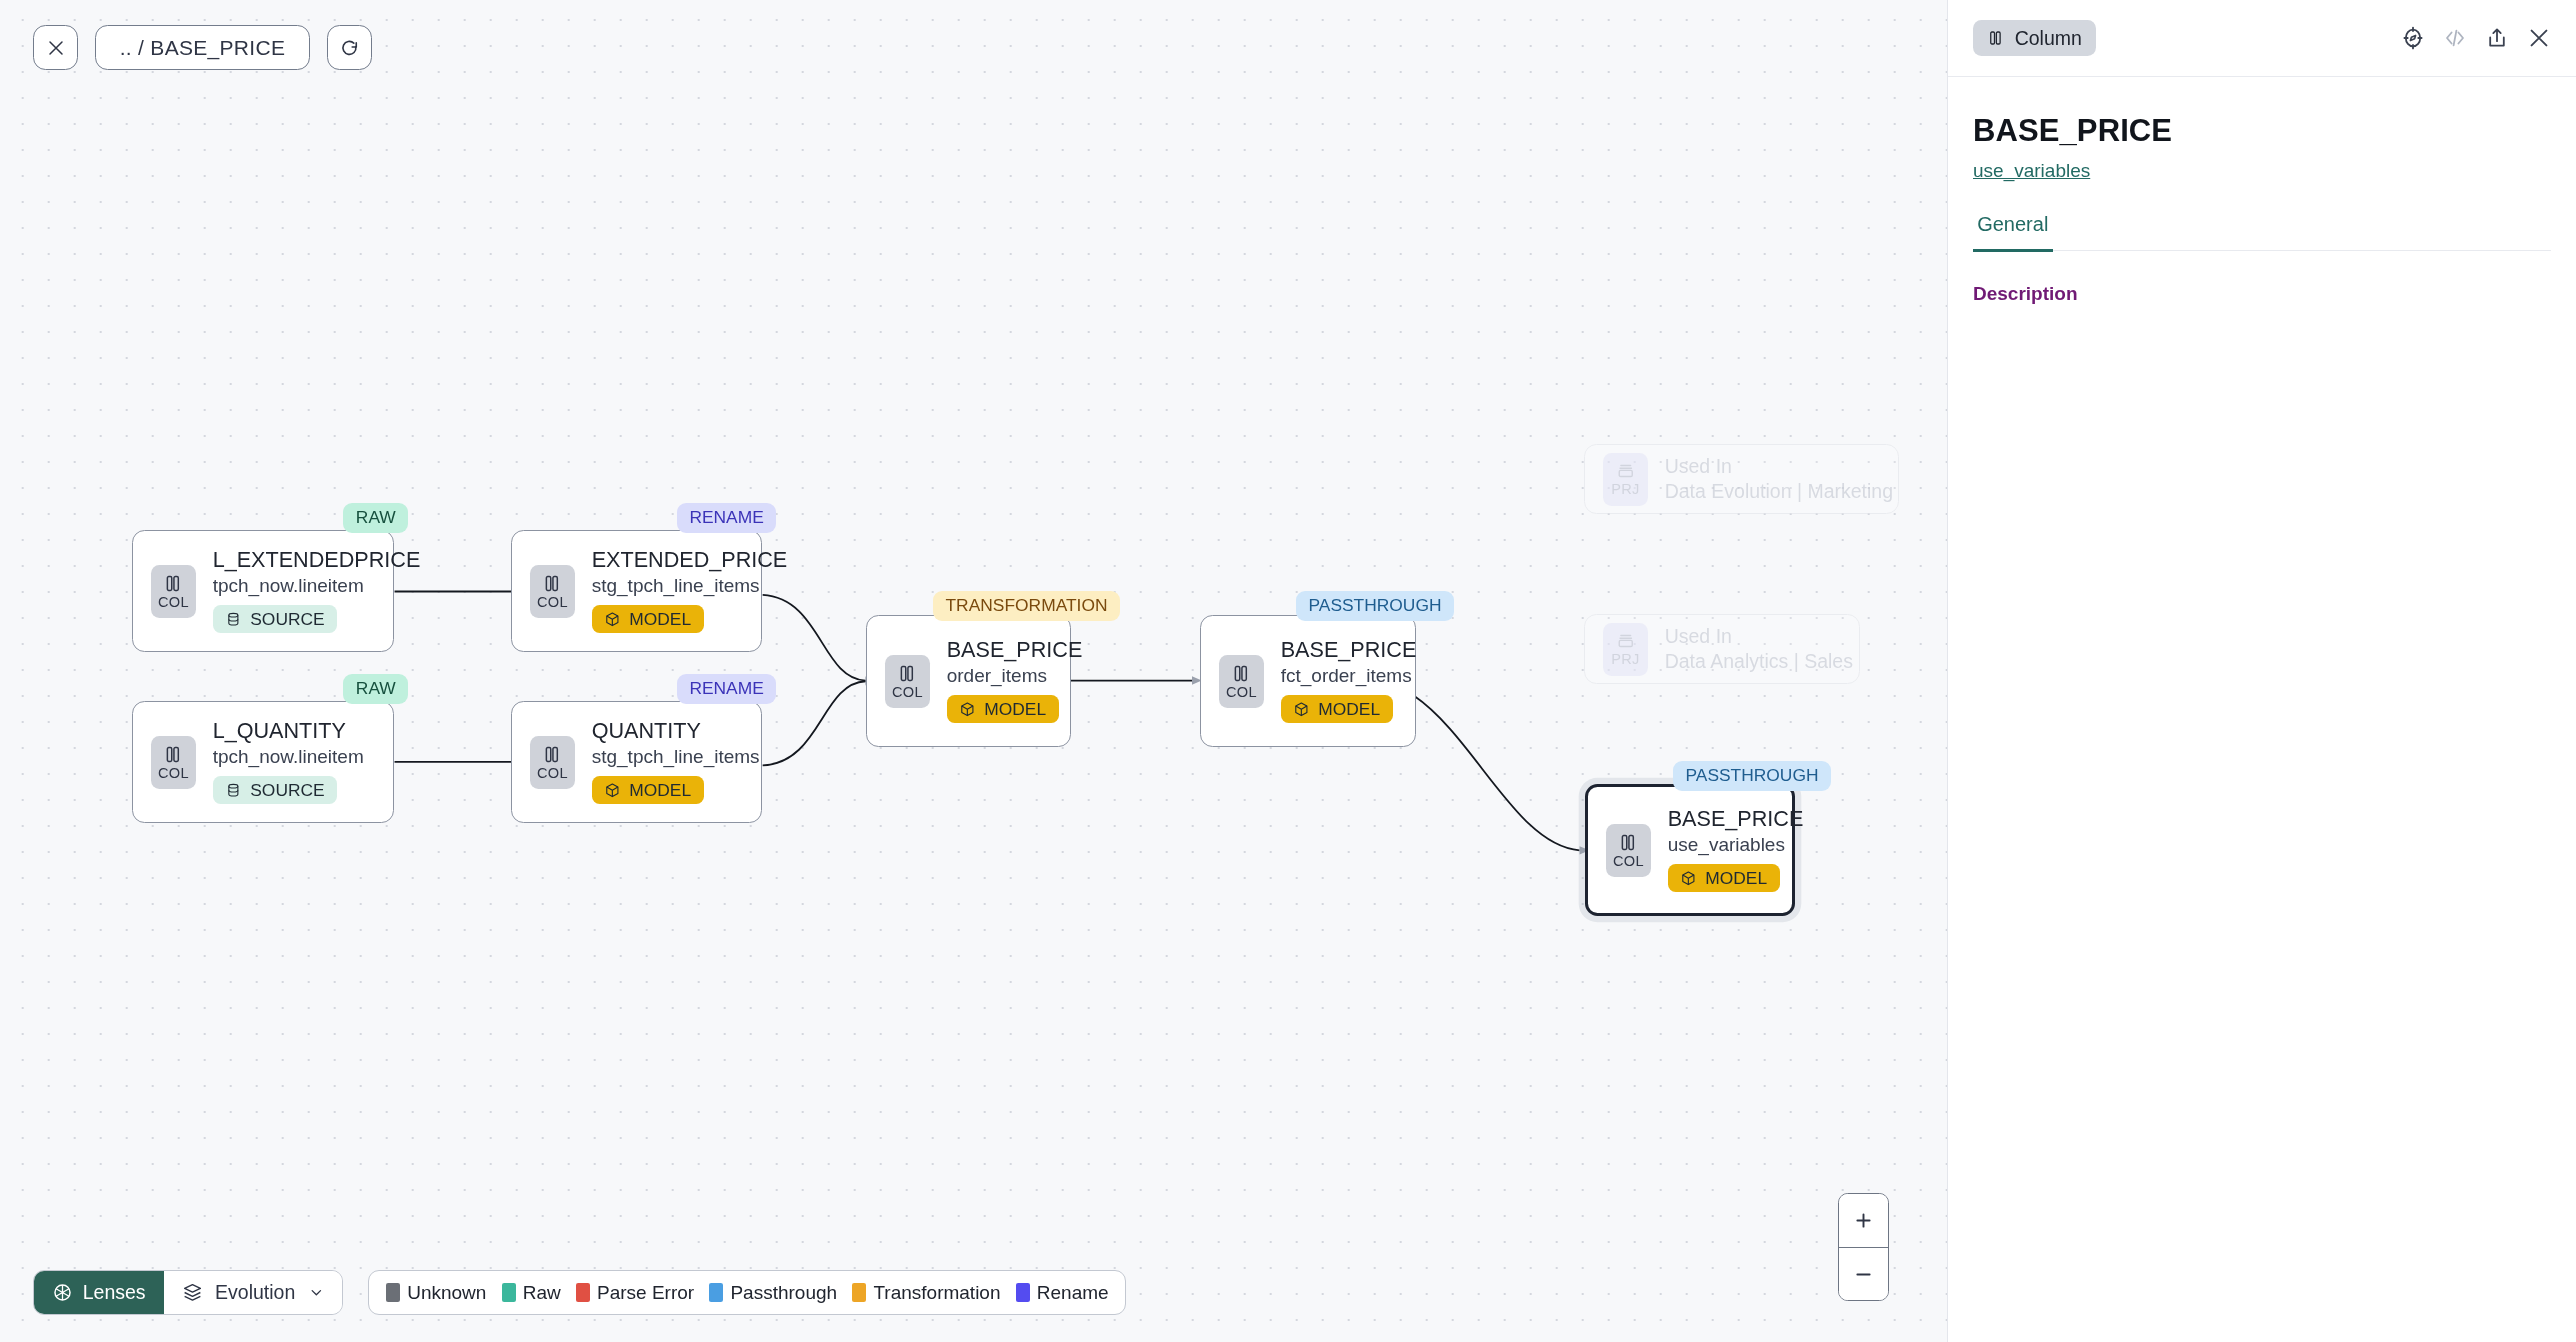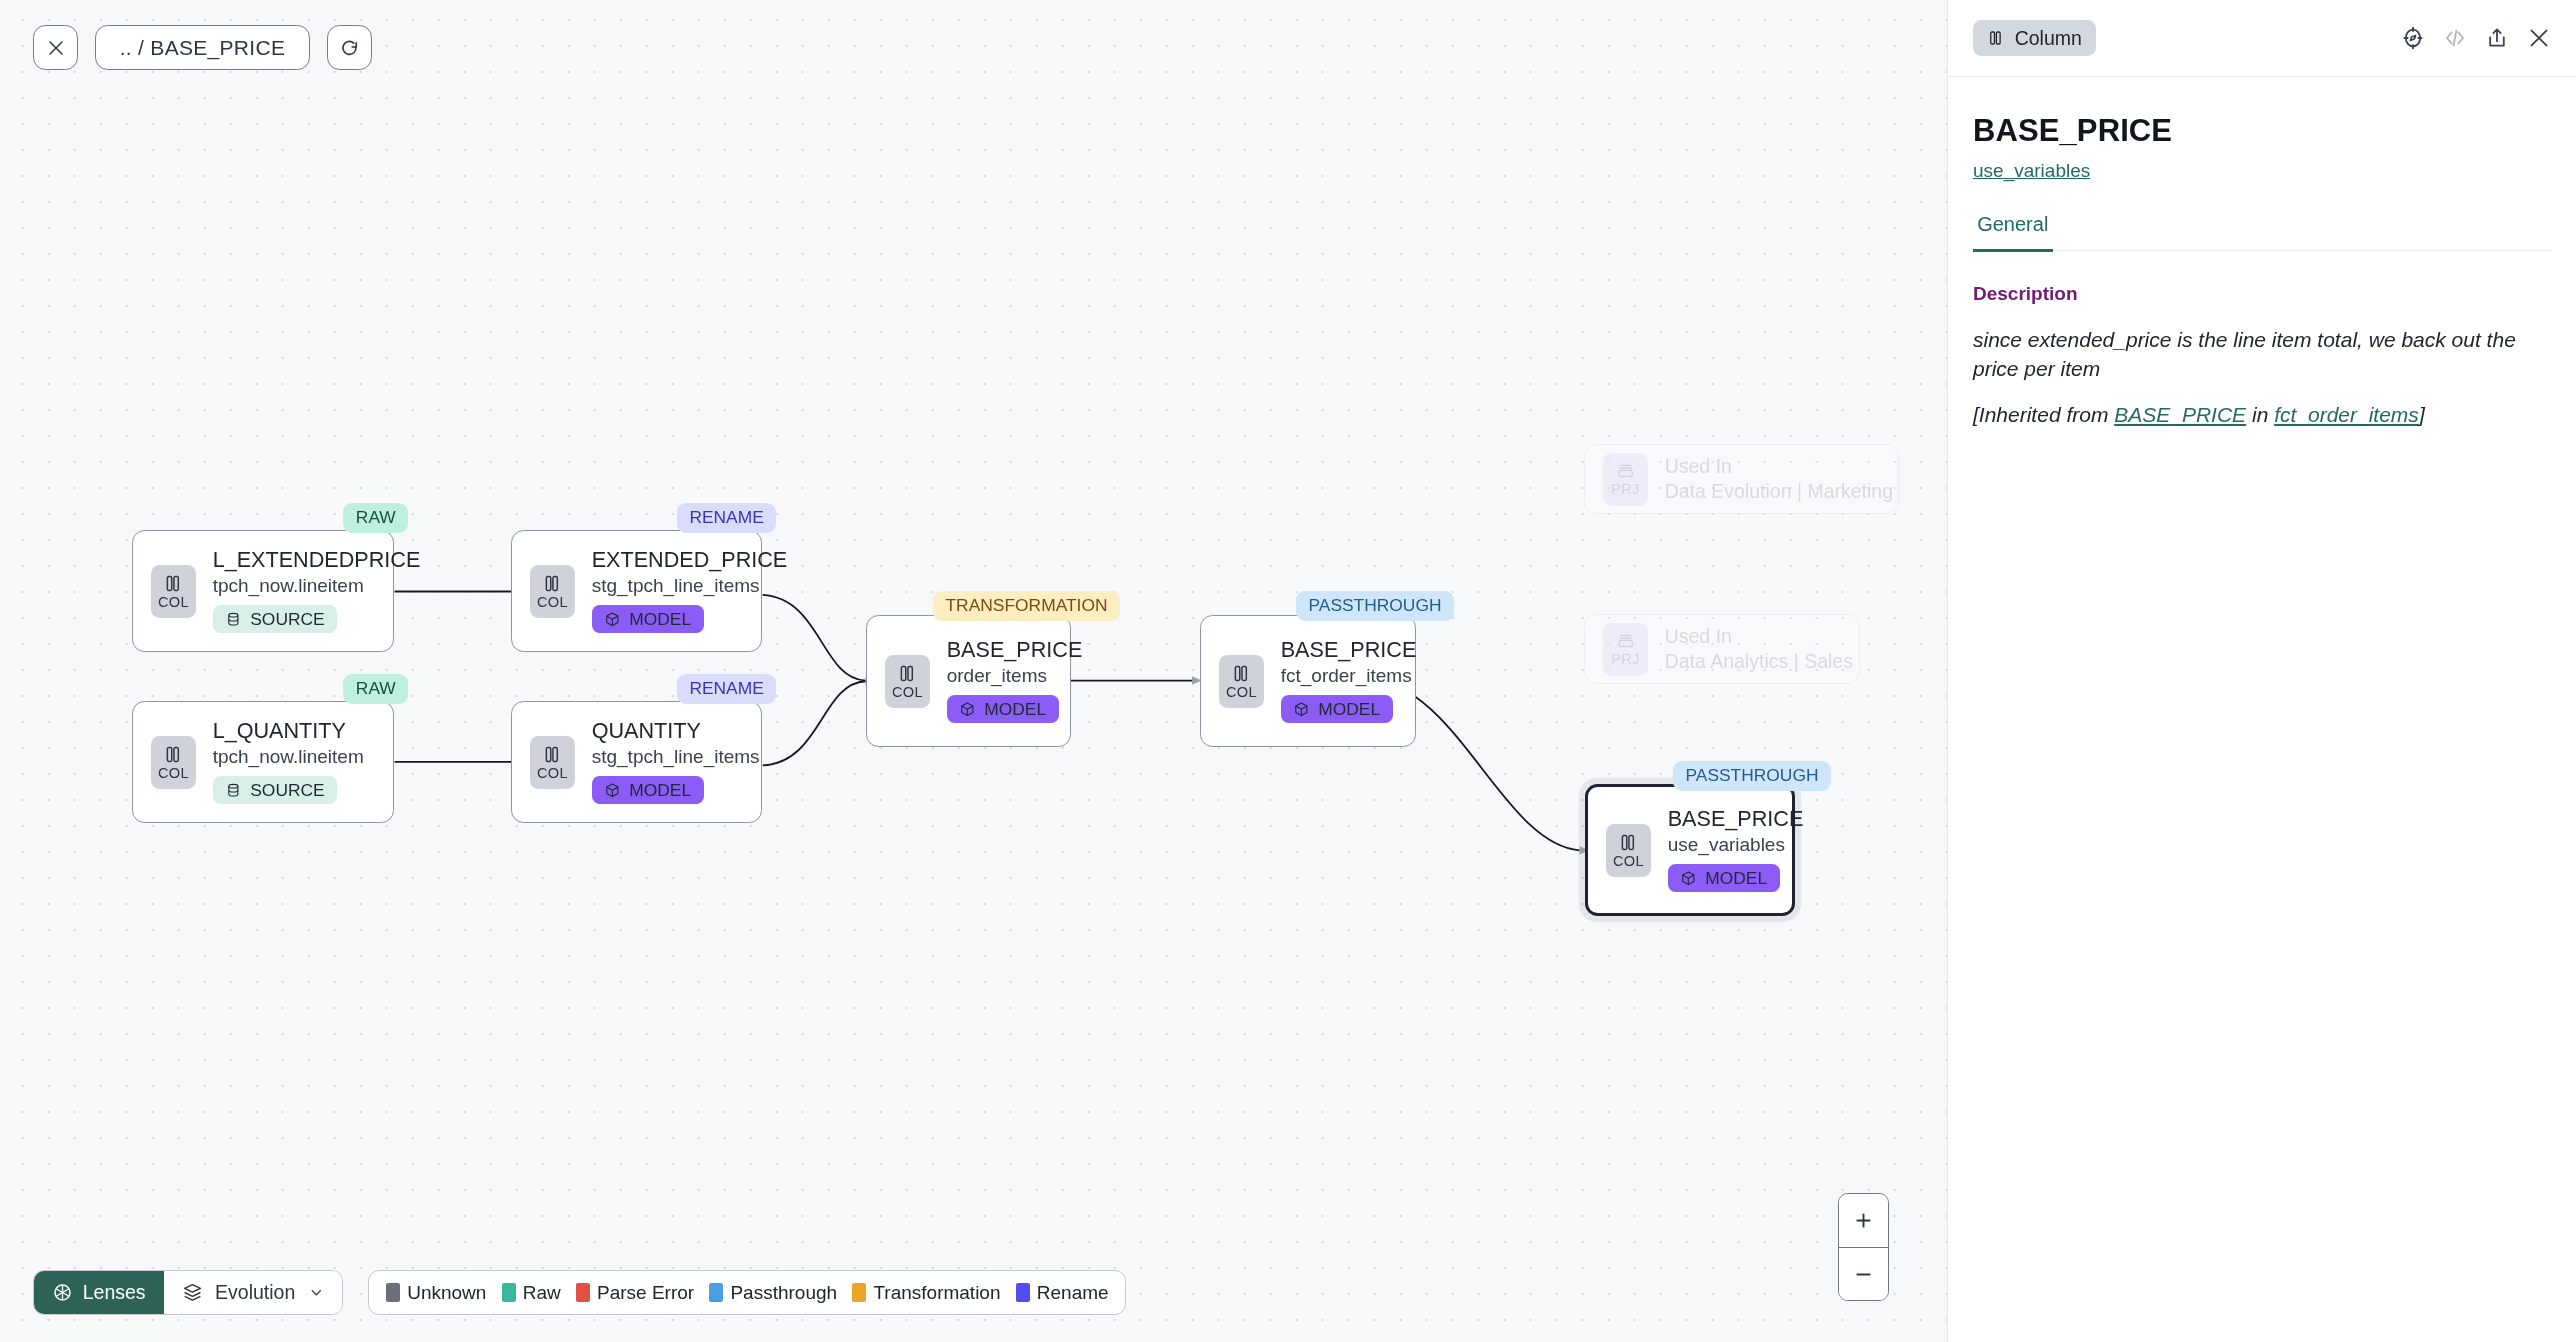--- a/index.html
+++ b/index.html
@@ -43,21 +43,21 @@
   }
   .node-icon .ni-label{font-size:14.6px;line-height:1;letter-spacing:0.3px;}
   .node-body{display:flex;flex-direction:column;gap:4.9px;min-width:0;}
   .node-title{font-size:21.6px;line-height:1.05;color:#20252f;white-space:nowrap;}
   .node-sub{font-size:19px;line-height:1.05;color:#3a4150;white-space:nowrap;}
   .pill{
     margin-top:4.2px;align-self:flex-start;display:inline-flex;align-items:center;gap:8.4px;
     padding:4.2px 12.5px;border-radius:7.7px;font-size:17.4px;line-height:1.15;white-space:nowrap;
   }
   .pill-source{background:#d7efe7;color:#1f2a33;}
-  .pill-model{background:#8b5cf6;color:#1f2a33;}
+  .pill-model{background:#eab308;color:#1f2a33;}
   .badge{
     position:absolute;padding:4.9px 12.5px 6.3px;border-radius:9px;font-size:17.4px;line-height:1.1;
     white-space:nowrap;z-index:30;
   }
   .badge-raw{background:#bff0dd;color:#16503e;}
   .badge-rename{background:#d9dcfb;color:#3b33b8;}
   .badge-transformation{background:#fdeec2;color:#7a4a0e;}
   .badge-passthrough{background:#cfe6fa;color:#1f5d8f;}
 
   
@@ -460,22 +460,16 @@
     <div class="panel-body">
       <div class="panel-title">BASE_PRICE</div>
       <a class="panel-link">use_variables</a>
 
       <div class="tabs">
         <div class="tab">General</div>
       </div>
 
       <div class="sec-label">Description</div>
 
-      <div class="desc">
-        <span>since extended_price is the line item total, we back out the price per item</span>
-        <span class="inherit">
-          <span>[Inherited from </span><a>BASE_PRICE</a><span> in </span><a>fct_order_items</a><span>]</span>
-        </span>
-      </div>
     </div>
   </div>
 </div>
 
 
 </body></html>

